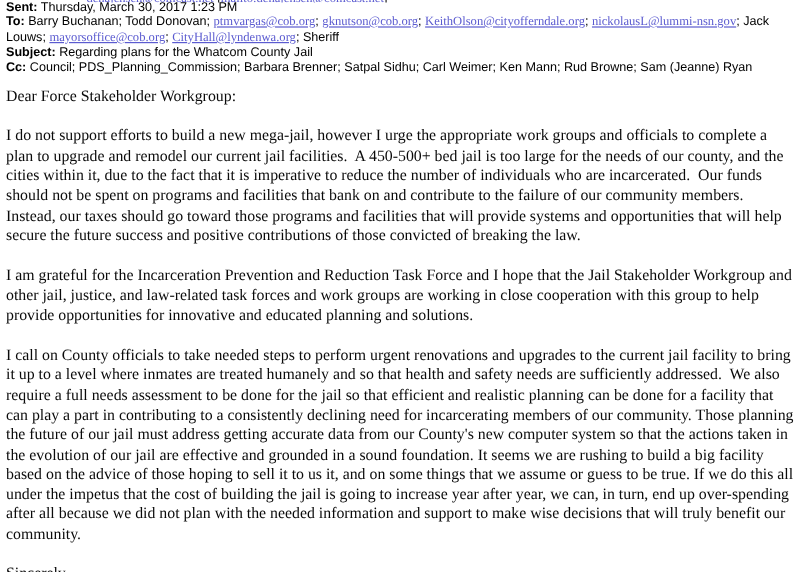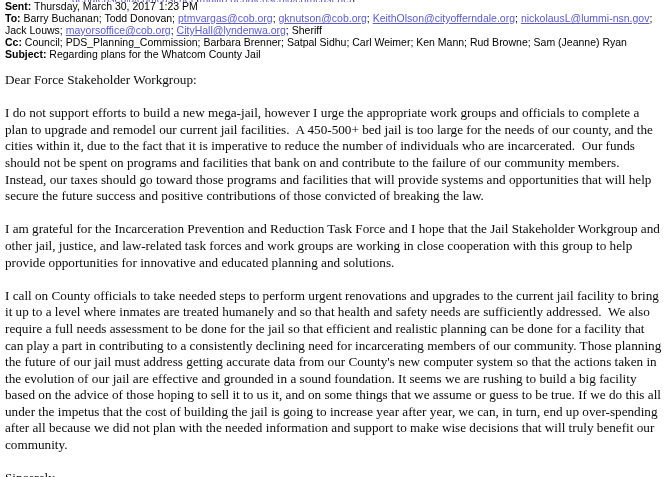--- a/index.html
+++ b/index.html
@@ -55,20 +55,21 @@
     line-height: 12px;
   }
   .clipped-line .mlink {
     color: #5b5bd0;
     text-decoration: underline;
   }
 
   a.mlink, .mlink {
     color: #5b5bd0;
     text-decoration: underline;
+    font-family: Liberation Serif, serif;
   }
 
   
   .body-block {
     position: absolute;
     top: 72px;
     left: 5px;
     width: 660px;
     font-family: "Liberation Serif", "DejaVu Serif", serif;
     font-size: 13.2px;
@@ -97,27 +98,27 @@
       <span class="hdr-label">Sent:</span>
       <span class="hdr-value">Thursday, March 30, 2017 1:23 PM</span>
     </div>
 
     <div class="hdr-row">
       <span class="hdr-label">To:</span>
       <span>Barry Buchanan; Todd Donovan; </span><span class="mlink">ptmvargas@cob.org</span><span>; </span><span class="mlink">gknutson@cob.org</span><span>; </span><span class="mlink">KeithOlson@cityofferndale.org</span><span>; </span><span class="mlink">nickolausL@lummi-nsn.gov</span><span>; </span><span>Jack Louws; </span><span class="mlink">mayorsoffice@cob.org</span><span>; </span><span class="mlink">CityHall@lyndenwa.org</span><span>; </span><span>Sheriff</span>
     </div>
 
     <div class="hdr-row">
-      <span class="hdr-label">Cc:</span>
-      <span class="hdr-value">Council; PDS_Planning_Commission; Barbara Brenner; Satpal Sidhu; Carl Weimer; Ken Mann; Rud Browne; Sam (Jeanne) Ryan</span>
+      <span class="hdr-label">Subject:</span>
+      <span class="hdr-value">Regarding plans for the Whatcom County Jail</span>
     </div>
 
     <div class="hdr-row">
-      <span class="hdr-label">Subject:</span>
-      <span class="hdr-value">Regarding plans for the Whatcom County Jail</span>
+      <span class="hdr-label">Cc:</span>
+      <span class="hdr-value">Council; PDS_Planning_Commission; Barbara Brenner; Satpal Sidhu; Carl Weimer; Ken Mann; Rud Browne; Sam (Jeanne) Ryan</span>
     </div>
 
   </div>
 
   <div class="body-block">
 
     <p class="para">Dear Force Stakeholder Workgroup:</p>
 
     <p class="para">I do not support efforts to build a new mega-jail, however I urge the appropriate work groups and officials to complete a plan to upgrade and remodel our current jail facilities.  A 450-500+ bed jail is too large for the needs of our county, and the cities within it, due to the fact that it is imperative to reduce the number of individuals who are incarcerated.  Our funds should not be spent on programs and facilities that bank on and contribute to the failure of our community members.  Instead, our taxes should go toward those programs and facilities that will provide systems and opportunities that will help secure the future success and positive contributions of those convicted of breaking the law.</p>
 

